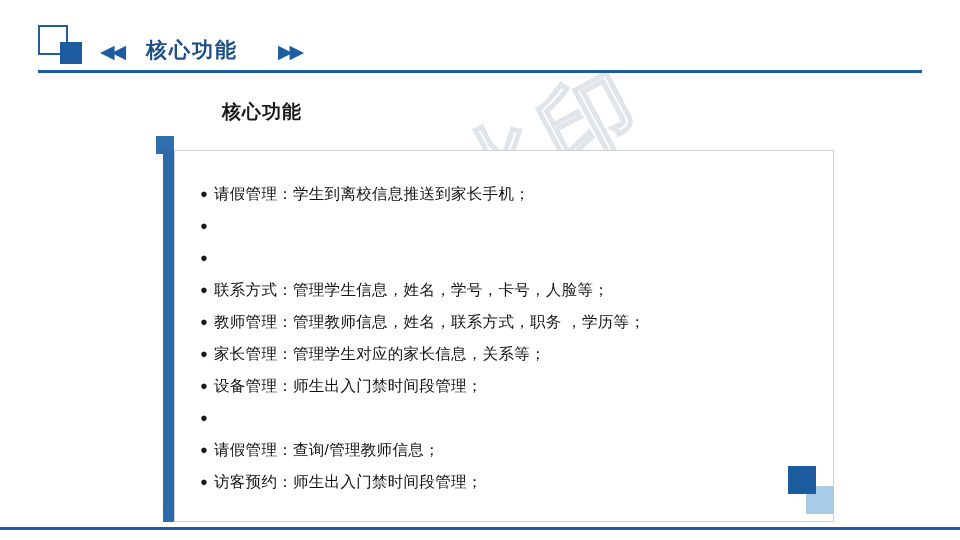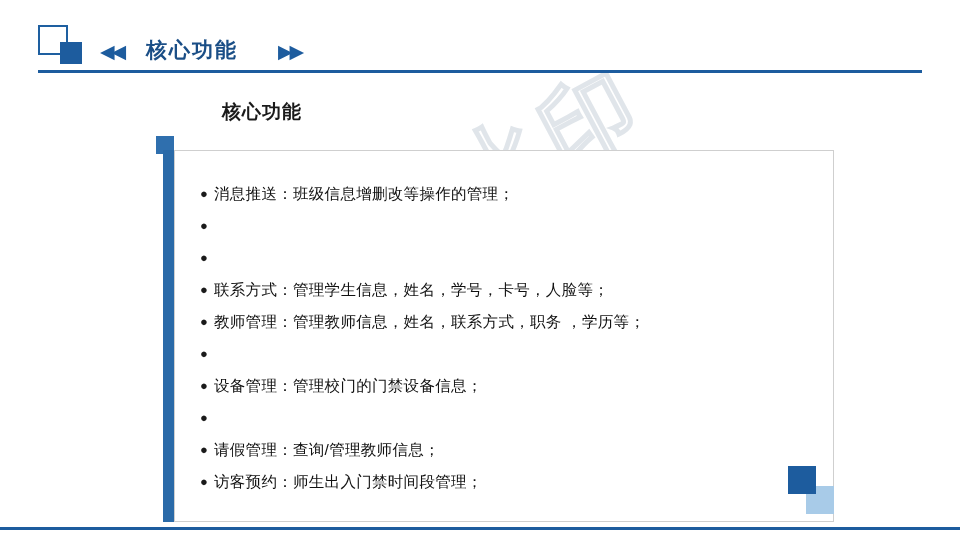--- a/index.html
+++ b/index.html
@@ -217,42 +217,43 @@
   <div class="content-title">核心功能</div>
 
   <div class="accent-square"></div>
   <div class="accent-bar"></div>
 
   <div class="card"></div>
 
   <div class="bullet-list">
     <div class="bullet-item">
       <div class="bullet-dot">●</div>
-      <div class="bullet-text">消息推送：班级信息增删改等操作的管理；</div>
+      <div class="bullet-text">请假管理：学生到离校信息推送到家长手机；</div>
     </div>
     <div class="bullet-item">
       <div class="bullet-dot">●</div>
     </div>
     <div class="bullet-item">
       <div class="bullet-dot">●</div>
     </div>
     <div class="bullet-item">
       <div class="bullet-dot">●</div>
       <div class="bullet-text">联系方式：管理学生信息，姓名，学号，卡号，人脸等；</div>
     </div>
     <div class="bullet-item">
       <div class="bullet-dot">●</div>
       <div class="bullet-text">教师管理：管理教师信息，姓名，联系方式，职务 ，学历等；</div>
     </div>
     <div class="bullet-item">
       <div class="bullet-dot">●</div>
-    </div>
-    <div class="bullet-item">
-      <div class="bullet-dot">●</div>
-      <div class="bullet-text">设备管理：管理校门的门禁设备信息；</div>
+      <div class="bullet-text">家长管理：管理学生对应的家长信息，关系等；</div>
+    </div>
+    <div class="bullet-item">
+      <div class="bullet-dot">●</div>
+      <div class="bullet-text">设备管理：师生出入门禁时间段管理；</div>
     </div>
     <div class="bullet-item">
       <div class="bullet-dot">●</div>
     </div>
     <div class="bullet-item">
       <div class="bullet-dot">●</div>
       <div class="bullet-text">请假管理：查询/管理教师信息；</div>
     </div>
     <div class="bullet-item">
       <div class="bullet-dot">●</div>

